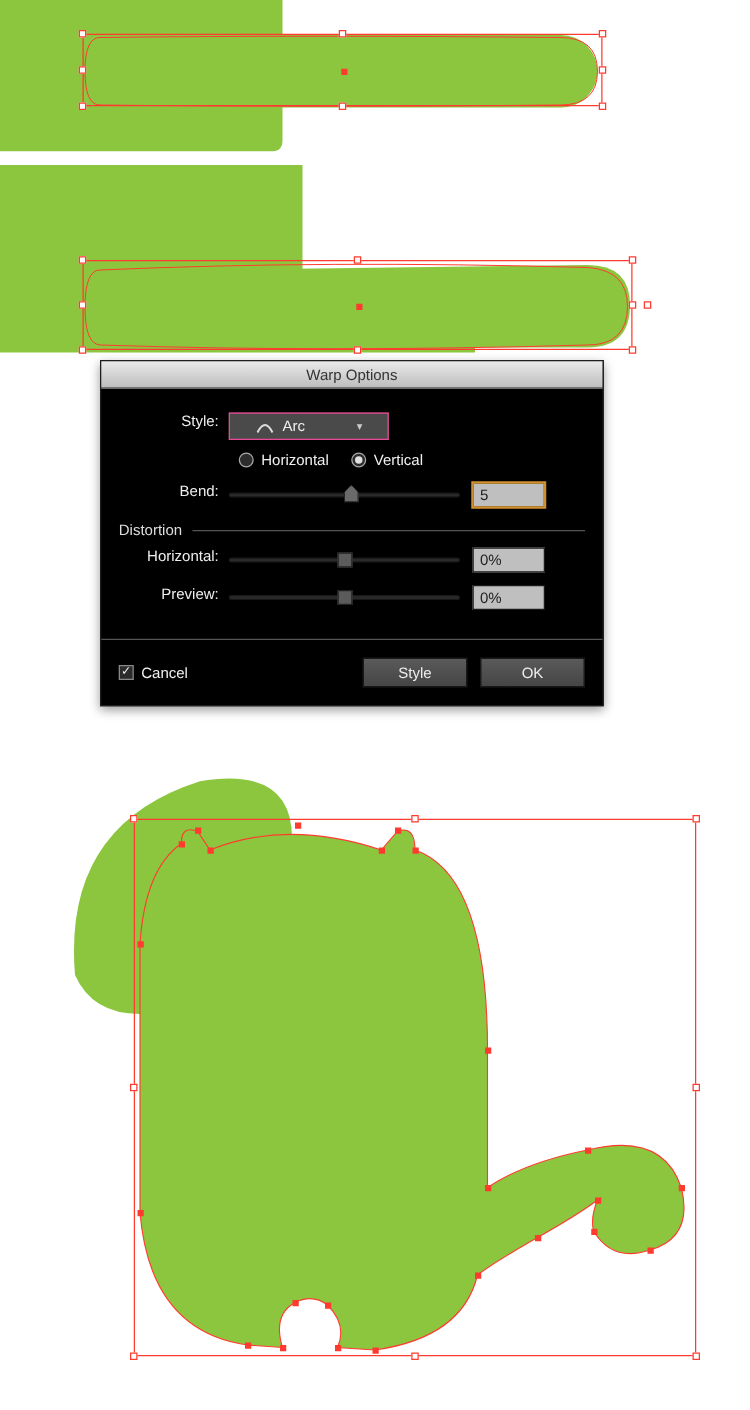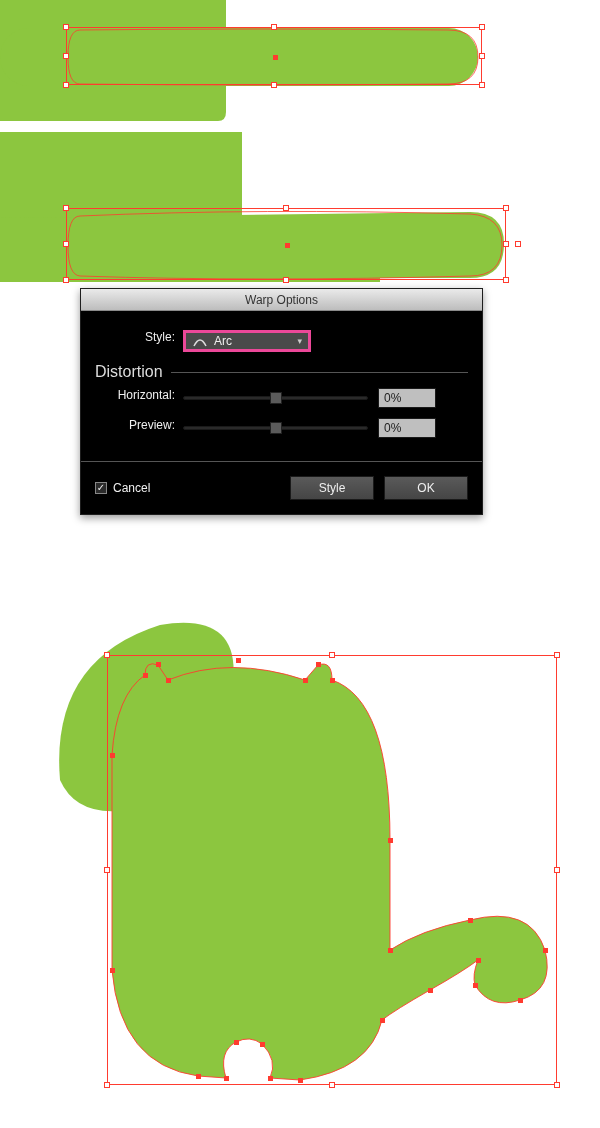--- a/index.html
+++ b/index.html
@@ -72,24 +72,24 @@
     width: 88px;
     text-align: right;
     padding-right: 8px;
     color: #eee;
     font-size: 12px;
   }
   .select {
     display: flex;
     align-items: center;
     background: #4a4a4a;
-    border: 3px solid #ec4899;
+    border: 1px solid #ec4899;
     height: 22px;
     width: 128px;
-    padding: 0 6px;
+    padding: 0 20px;
     gap: 6px;
     color: #eee;
   }
   .select .arc-icon {
     width: 16px; height: 14px;
     display: inline-block;
   }
   .select .caret {
     margin-left: auto;
     font-size: 9px;
@@ -162,21 +162,21 @@
     padding: 0 5px;
     line-height: 18px;
   }
   .numbox.focused {
     background: #bfbfbf;
     outline: 2px solid #d09030;
     outline-offset: -1px;
   }
   .group-hdr {
     color: #ddd;
-    font-size: 16px;
+    font-size: 12px;
     display: flex;
     align-items: center;
     gap: 8px;
     margin-top: 6px;
     margin-bottom: 2px;
   }
   .group-hdr .rule {
     flex: 1;
     height: 1px;
     background: #555;
@@ -283,21 +283,41 @@
         <span class="arc-icon">
           <svg width="16" height="14">
               <path d="M2 12 Q8 0 14 12" stroke="#ddd" stroke-width="1.5" fill="none"></path>
             </svg>
         </span>
         <span>Arc</span>
         <span class="caret">▾</span>
       </div>
     </div>
 
-
+    <div class="radio-row">
+      <div class="radio">
+        <span class="radio-dot"></span>
+        <span>Horizontal</span>
+      </div>
+      <div class="radio">
+        <span class="radio-dot sel"></span>
+        <span>Vertical</span>
+      </div>
+    </div>
+
+    <div class="row">
+      <div class="lbl">Bend:</div>
+      <div class="slider-wrap">
+        <div class="slider bend">
+          <div class="track"></div>
+          <div class="thumb" style="left:53%;"></div>
+        </div>
+        <div class="numbox focused">5</div>
+      </div>
+    </div>
 
     <div class="group-hdr">
       <span>Distortion</span>
       <span class="rule"></span>
     </div>
 
     <div class="row">
       <div class="lbl">Horizontal:</div>
       <div class="slider-wrap">
         <div class="slider">

